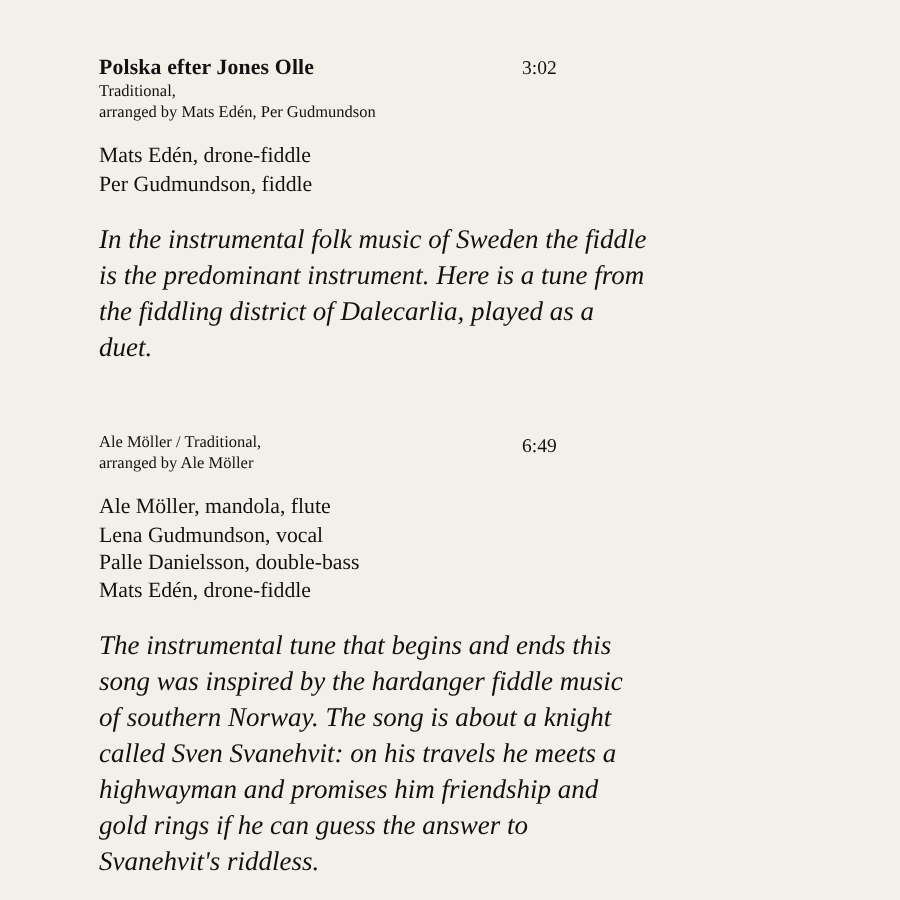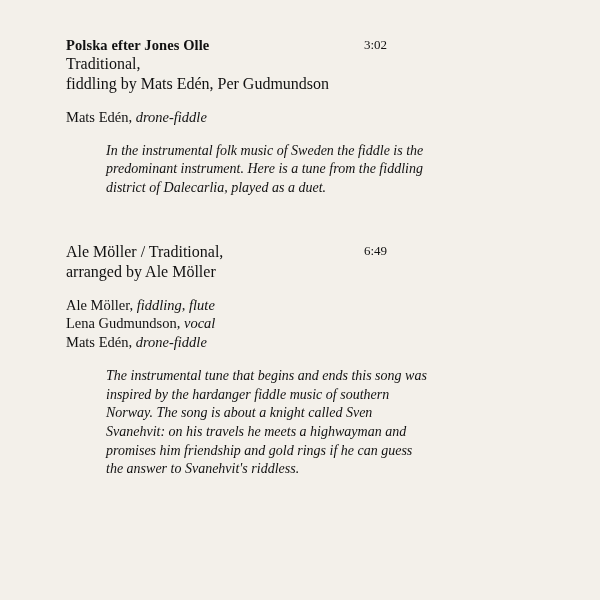--- a/index.html
+++ b/index.html
@@ -32,86 +32,92 @@
     display: block;
   }
   .track-title {
     font-weight: bold;
     font-size: 14.5px;
     letter-spacing: 0.1px;
     display: inline-block;
   }
   .track-duration {
     position: absolute;
-    left: 298px;
+    left: 282px;
     top: 1px;
     font-size: 13px;
     font-weight: normal;
   }
   .credit-line {
-    font-size: 16px;
+    font-size: 11px;
     line-height: 1.28;
   }
   .performers {
     margin-top: 13px;
   }
   .performer {
     font-size: 14.5px;
     line-height: 1.30;
   }
   .performer .role {
-    font-style: italic;
   }
   .note {
     margin-top: 15px;
     font-style: italic;
-    font-size: 14px;
+    font-size: 18px;
     line-height: 1.33;
     max-width: 430px;
-    margin-left: 40px;
   }
   .note-2 {
     max-width: 440px;
   }
 </style>
 </head>
 <body>
 
 <div class="page">
 
   <div class="track">
     <div class="track-head">
       <span class="track-title">Polska efter Jones Olle</span>
       <span class="track-duration">3:02</span>
     </div>
     <div class="credit-line">Traditional,</div>
-    <div class="credit-line">fiddling by Mats Edén, Per Gudmundson</div>
+    <div class="credit-line">arranged by Mats Edén, Per Gudmundson</div>
     <div class="performers">
       <div class="performer">
         <span>Mats Edén,</span>
         <span class="role">drone-fiddle</span>
+      </div>
+      <div class="performer">
+        <span>Per Gudmundson,</span>
+        <span class="role">fiddle</span>
       </div>
     </div>
     <div class="note">In the instrumental folk music of Sweden the fiddle is the predominant instrument. Here is a tune from the fiddling district of Dalecarlia, played as a duet.</div>
   </div>
 
   <div class="track">
     <div class="track-head">
       <span class="track-duration">6:49</span>
     </div>
     <div class="credit-line">Ale Möller / Traditional,</div>
     <div class="credit-line">arranged by Ale Möller</div>
     <div class="performers">
       <div class="performer">
         <span>Ale Möller,</span>
-        <span class="role">fiddling, flute</span>
+        <span class="role">mandola, flute</span>
       </div>
       <div class="performer">
         <span>Lena Gudmundson,</span>
         <span class="role">vocal</span>
+      </div>
+      <div class="performer">
+        <span>Palle Danielsson,</span>
+        <span class="role">double-bass</span>
       </div>
       <div class="performer">
         <span>Mats Edén,</span>
         <span class="role">drone-fiddle</span>
       </div>
     </div>
     <div class="note note-2">The instrumental tune that begins and ends this song was inspired by the hardanger fiddle music of southern Norway. The song is about a knight called Sven Svanehvit: on his travels he meets a highwayman and promises him friendship and gold rings if he can guess the answer to Svanehvit's riddless.</div>
   </div>
 
 </div>

